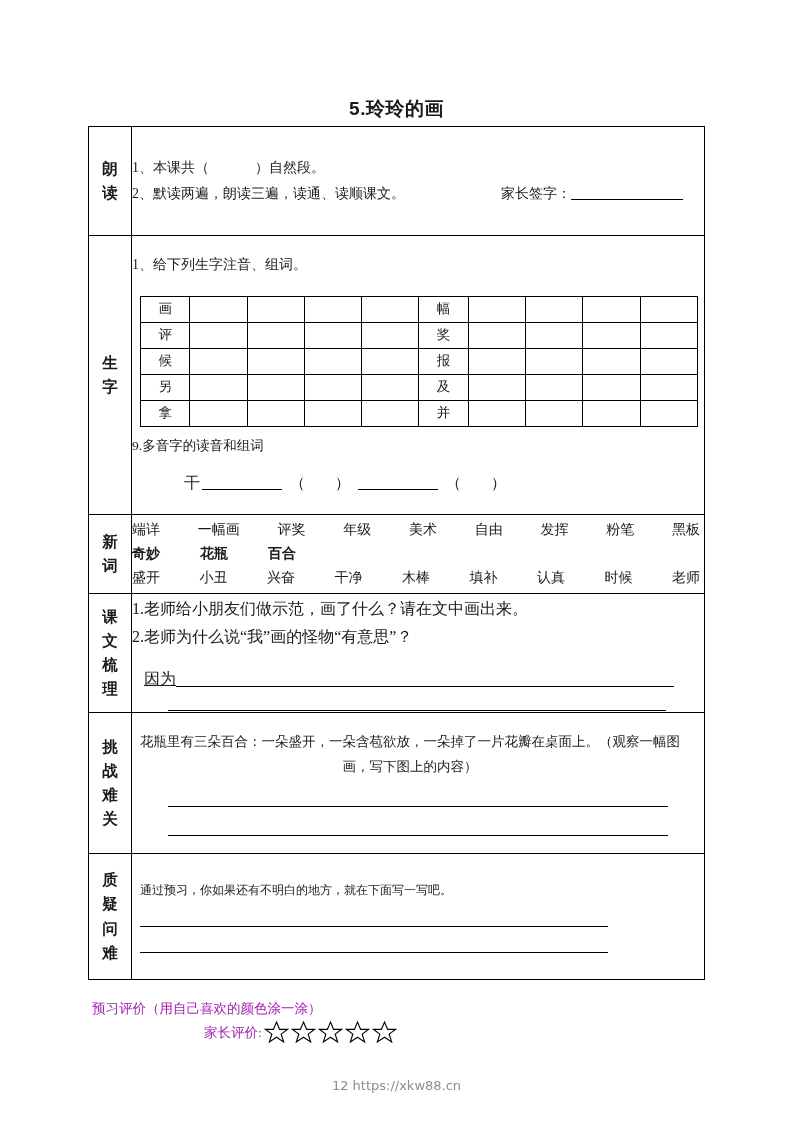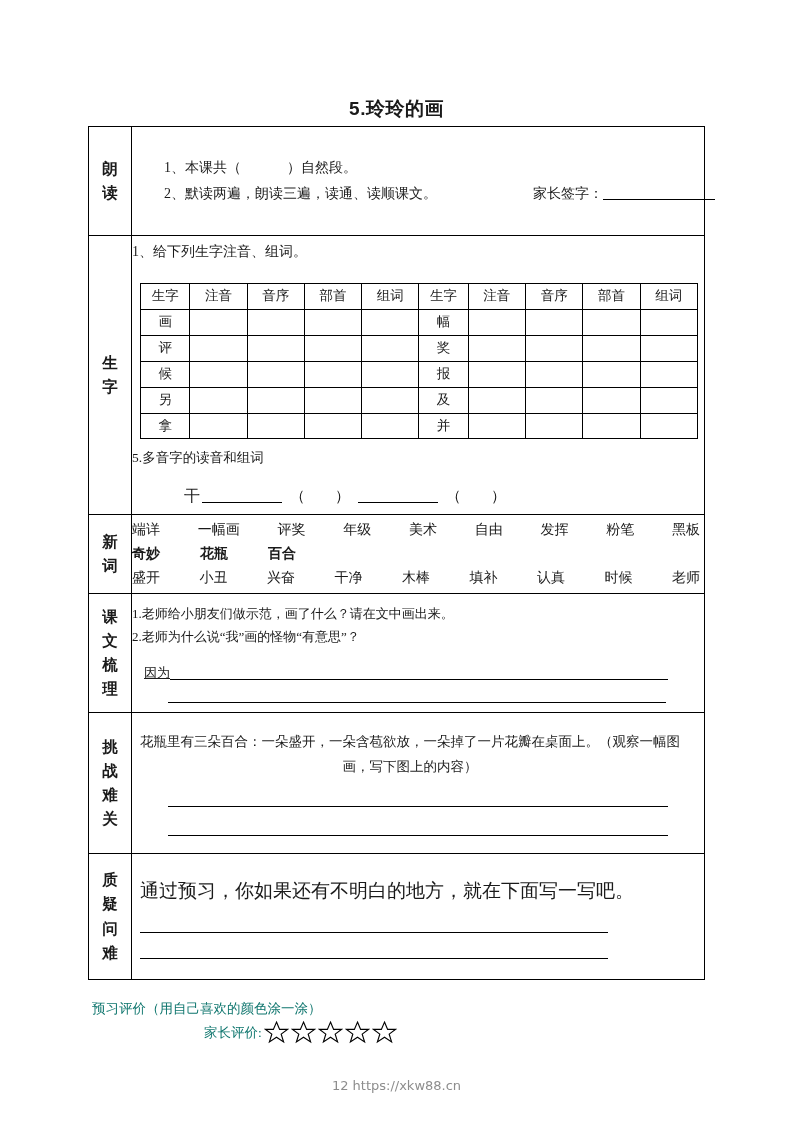--- a/index.html
+++ b/index.html
@@ -58,21 +58,21 @@
   }
   .label-stack span { display: block; }
   .body-cell {
     padding: 6px 10px 6px 12px;
     font-size: 14px;
     line-height: 1.85;
   }
 
   
   .read-row td { height: 108px; }
-  .read-line { white-space: nowrap; margin-left: 32px; }
+  .read-line { white-space: nowrap; }
   .paren-gap { display: inline-block; width: 46px; }
   .sign-wrap {
     display: inline-block;
     margin-left: 96px;
     text-align: right;
   }
   .sign-line {
     display: inline-block;
     width: 112px;
     border-bottom: 1.2px solid #000;
@@ -129,21 +129,21 @@
     display: flex;
     font-size: 14px;
     line-height: 1.72;
   }
   .nw-line span { flex: 0 0 auto; }
   .nw-line.spread { justify-content: space-between; padding-right: 4px; align-items: flex-end; }
   .nw-line.left span { margin-right: 40px; font-weight: bold; }
 
   
   .review-row td { height: 118px; vertical-align: top; }
-  .review-body { padding: 7px 8px 4px 12px; font-size: 13px; line-height: 1.75; }
+  .review-body { padding: 7px 8px 4px 12px; font-size: 16px; line-height: 1.75; }
   .because-wrap { margin-top: 14px; padding-left: 12px; white-space: nowrap; text-decoration: underline; }
   .rule {
     display: inline-block;
     border-bottom: 1.3px solid #000;
     height: 0.85em;
     vertical-align: -3px;
   }
   .rule-a { width: 498px; }
   .rule-b { width: 498px; margin-left: 36px; margin-top: 17px; }
 
@@ -154,38 +154,38 @@
   .blank-rule {
     border-bottom: 1.3px solid #000;
     height: 0;
     width: 500px;
     margin: 26px 0 0 36px;
   }
   .blank-rule.second { margin-top: 28px; }
 
   
   .doubt-row td { height: 125px; vertical-align: top; }
-  .doubt-body { padding: 22px 8px 4px 12px; font-size: 19px; line-height: 1.8; }
+  .doubt-body { padding: 22px 8px 4px 12px; font-size: 12px; line-height: 1.8; }
   .doubt-text { padding-left: 8px; }
   .doubt-rule {
     border-bottom: 1.3px solid #000;
     height: 0;
     width: 468px;
     margin: 24px 0 0 8px;
   }
   .doubt-rule.second { margin-top: 25px; }
 
   
   .footer {
     position: absolute;
     left: 92px;
     top: 1000px;
     width: 620px;
     font-size: 13.5px;
-    color: #0f766e;
+    color: #a21caf;
   }
   .eval-caption { margin-bottom: 2px; }
   .eval-row {
     display: flex;
     align-items: center;
     margin-top: 2px;
   }
   .eval-group { display: flex; align-items: center; }
   .eval-group.parent { margin-left: 112px; text-align: center; }
   .stars { display: flex; align-items: center; margin-left: 2px; }
@@ -233,32 +233,20 @@
         <span class="label-stack">
           <span>生</span>
           <span>字</span>
         </span>
       </td>
       <td class="body-cell hanzi-body">
         <div class="sub-q">1、给下列生字注音、组词。</div>
 
         <table class="char-table">
           <tbody>
-            <tr class="head">
-              <td class="c-word">生字</td>
-              <td class="c-pin">注音</td>
-              <td class="c-ord">音序</td>
-              <td class="c-rad">部首</td>
-              <td class="c-grp">组词</td>
-              <td class="c-word">生字</td>
-              <td class="c-pin">注音</td>
-              <td class="c-ord">音序</td>
-              <td class="c-rad">部首</td>
-              <td class="c-grp">组词</td>
-            </tr>
             <tr>
               <td class="c-word">画</td>
               <td class="c-pin"></td>
               <td class="c-ord"></td>
               <td class="c-rad"></td>
               <td class="c-grp"></td>
               <td class="c-word">幅</td>
               <td class="c-pin"></td>
               <td class="c-ord"></td>
               <td class="c-rad"></td>
@@ -308,21 +296,21 @@
               <td class="c-grp"></td>
               <td class="c-word">并</td>
               <td class="c-pin"></td>
               <td class="c-ord"></td>
               <td class="c-rad"></td>
               <td class="c-grp"></td>
             </tr>
           </tbody>
         </table>
 
-        <div class="poly-title">5.多音字的读音和组词</div>
+        <div class="poly-title">9.多音字的读音和组词</div>
         <div class="poly-line">
           <span class="poly-char">干</span><span class="poly-blank"></span><span class="poly-paren"><span>（</span>&nbsp;&nbsp;&nbsp;&nbsp;&nbsp;&nbsp;&nbsp;&nbsp;<span>）</span></span><span class="poly-blank"></span><span class="poly-paren"><span>（</span>&nbsp;&nbsp;&nbsp;&nbsp;&nbsp;&nbsp;&nbsp;&nbsp;<span>）</span></span>
         </div>
       </td>
     </tr>
 
     <tr class="newwords-row">
       <td class="label-cell">
         <span class="label-stack">
           <span>新</span>

